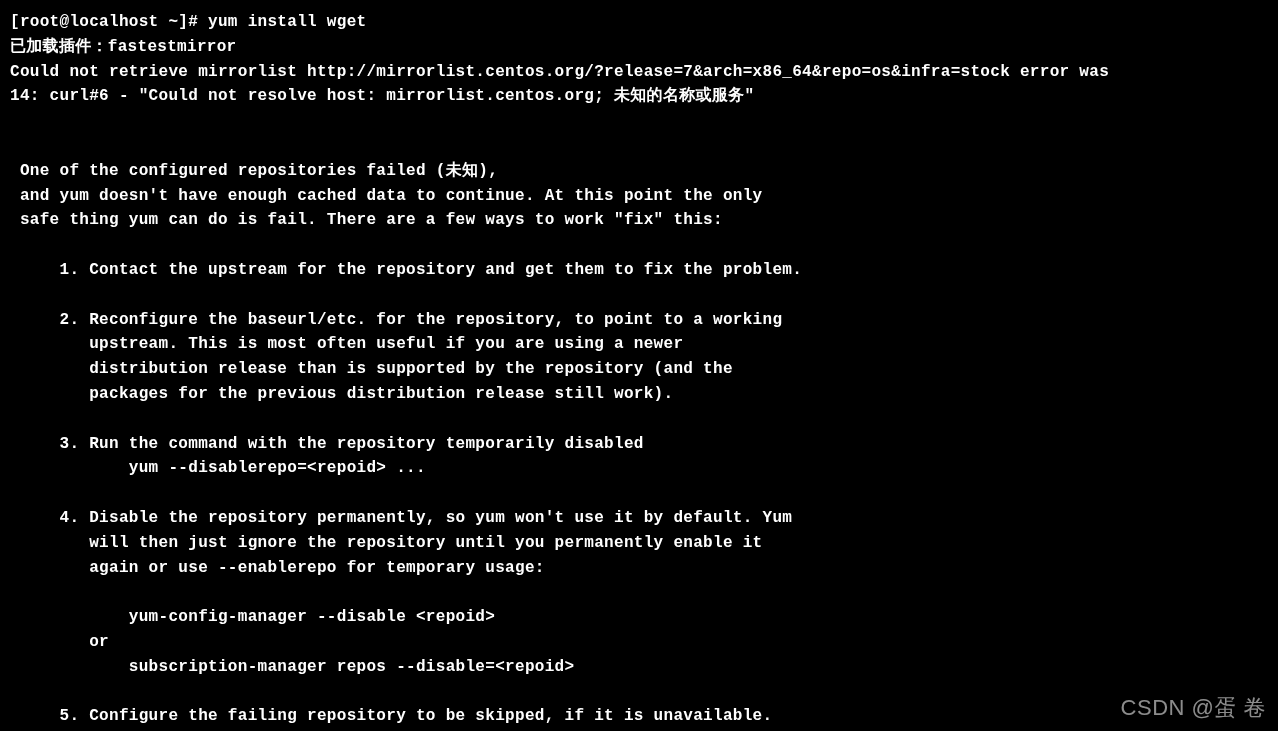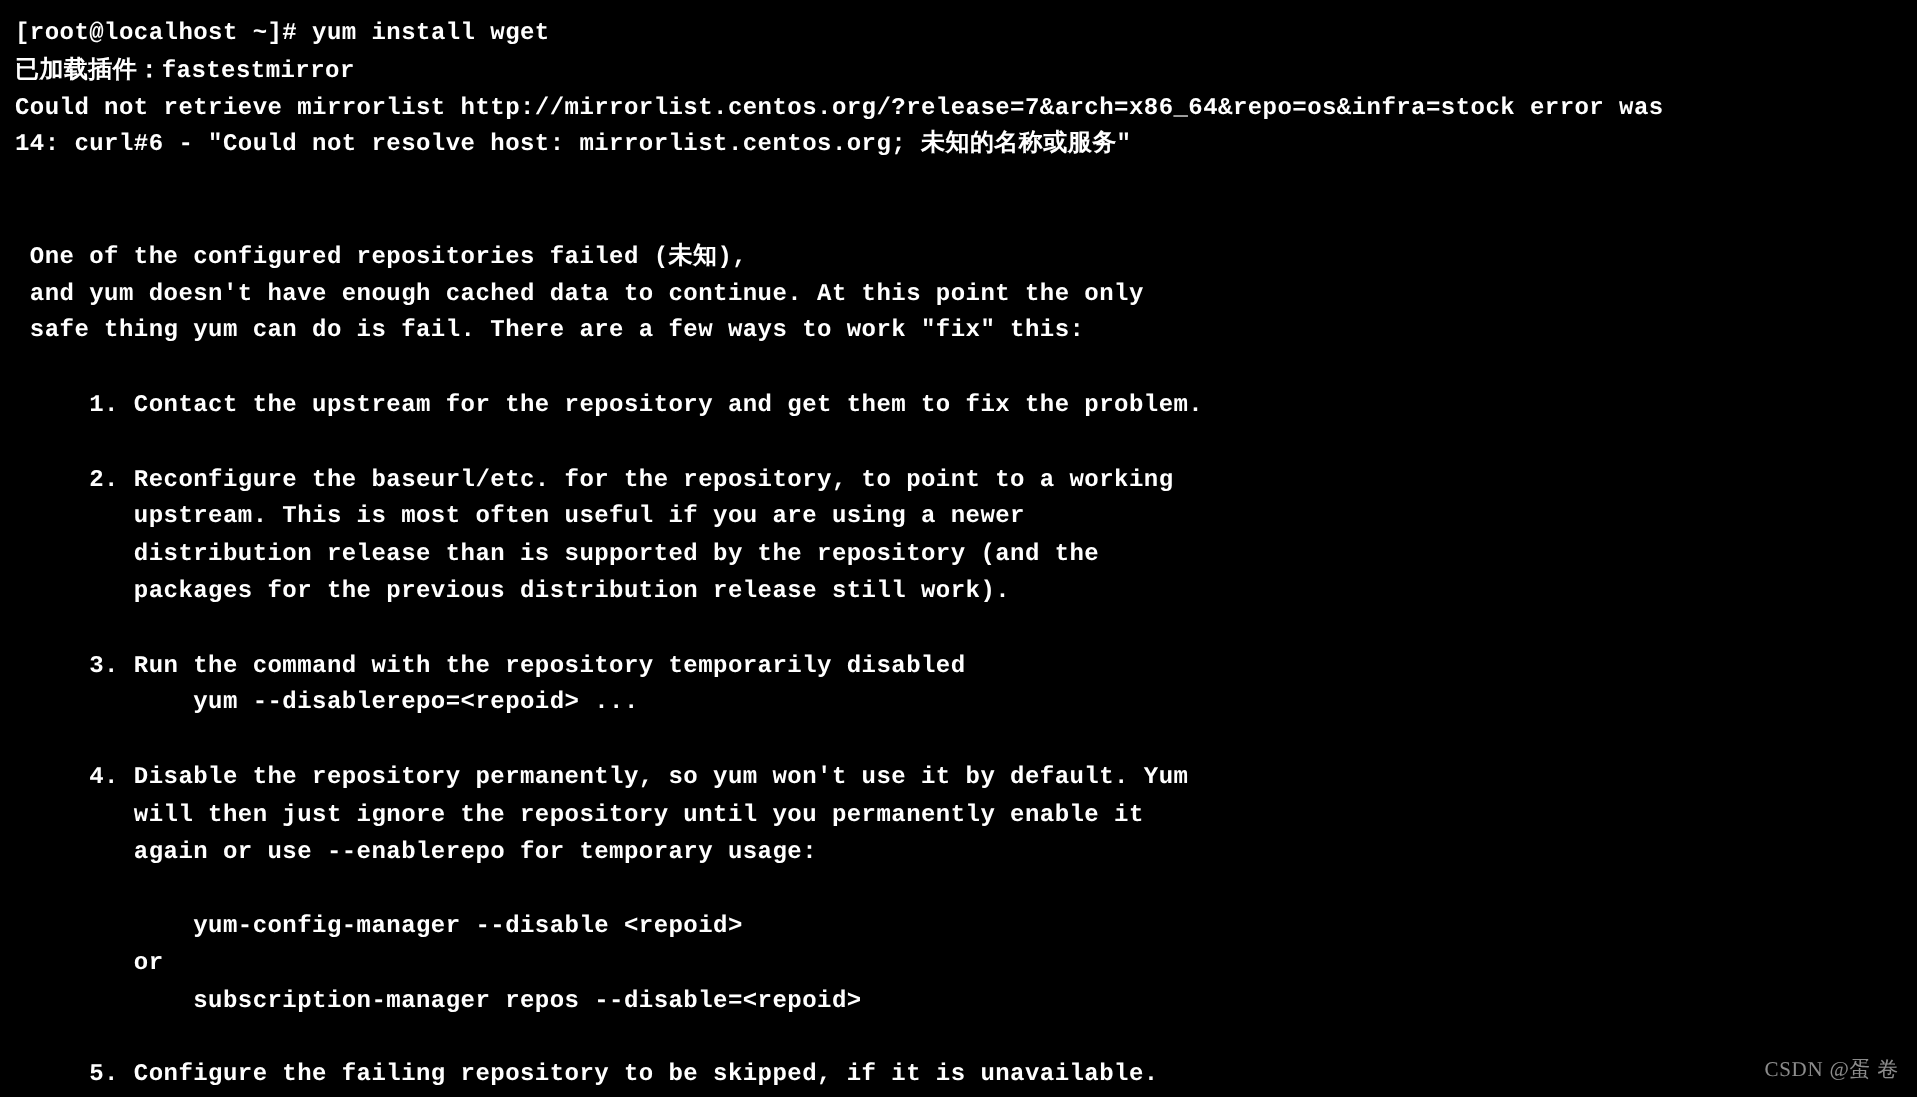--- a/index.html
+++ b/index.html
@@ -19,22 +19,22 @@
     padding: 10px;
     margin: 0;
     letter-spacing: 0.3px;
     font-weight: bold;
   }
   .watermark {
     position: absolute;
     right: 12px;
     bottom: 6px;
     color: rgba(255,255,255,0.55);
-    font-family: Liberation Serif, serif;
-    font-size: 14px;
+    font-family: Liberation Sans, sans-serif;
+    font-size: 22px;
     letter-spacing: 0.5px;
   }
 </style>
 </head>
 <body>
 
 <div class="terminal"><span><span>[root@localhost ~]#</span> <span>yum install wget</span></span>
 <span>已加载插件：fastestmirror</span>
 <span>Could not retrieve mirrorlist http://mirrorlist.centos.org/?release=7&amp;arch=x86_64&amp;repo=os&amp;infra=stock error was</span>
 <span>14: curl#6 - "Could not resolve host: mirrorlist.centos.org; 未知的名称或服务"</span>

